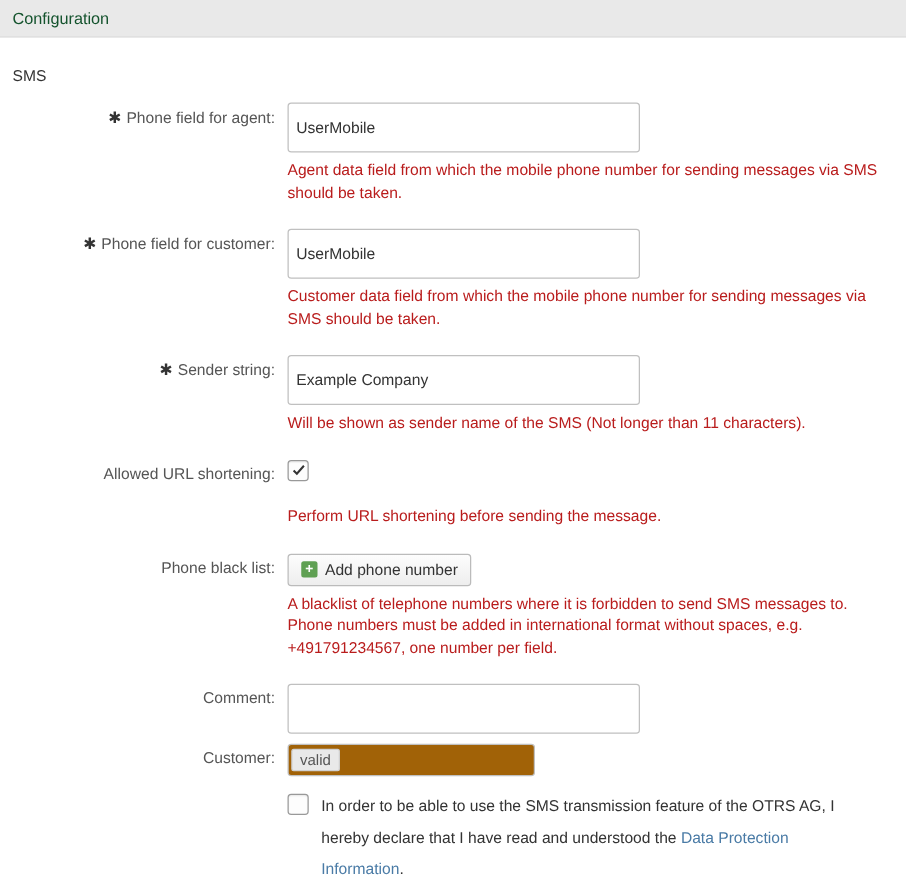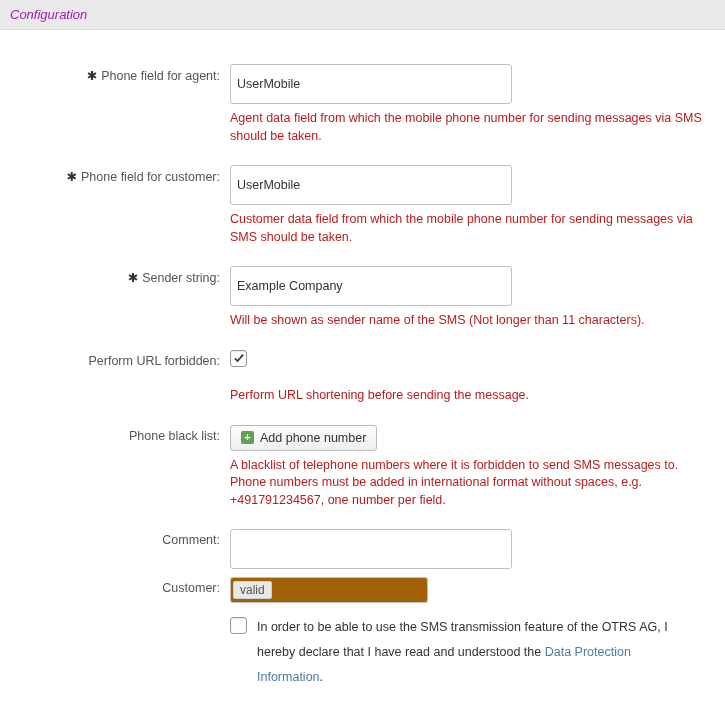--- a/index.html
+++ b/index.html
@@ -10,22 +10,21 @@
     font-size: 12.5px;
     color: #333;
     background: #fff;
     width: 725px;
   }
   .header {
     background: #e9e9e9;
     border-bottom: 1px solid #ddd;
     padding: 7px 10px;
     font-size: 13px;
-    color: #a21caf;
-    font-style: italic;
+    color: #14532d;
   }
   .form {
     padding: 20px 10px 30px 10px;
   }
   .row {
     display: flex;
     align-items: flex-start;
     margin-bottom: 6px;
   }
   .label-col {
@@ -155,20 +154,23 @@
 </head>
 <body>
 
 <div class="header">
   <span>Configuration</span>
 </div>
 
 <div class="form">
 
   <div class="row">
+    <div class="field-col">
+      <div class="static-text">SMS</div>
+    </div>
   </div>
 
   <div class="row" style="margin-top:14px">
     <div class="label-col">
       <span class="req">✱</span><span>Phone field for agent:</span>
     </div>
     <div class="field-col">
       <input type="text" class="txt" value="UserMobile" style="">
       <div class="hint">Agent data field from which the mobile phone number for sending messages via SMS should be taken.</div>
     </div>
@@ -189,21 +191,21 @@
       <span class="req">✱</span><span>Sender string:</span>
     </div>
     <div class="field-col">
       <input type="text" class="txt" value="Example Company" style="">
       <div class="hint">Will be shown as sender name of the SMS (Not longer than 11 characters).</div>
     </div>
   </div>
 
 
   <div class="row">
-    <div class="label-col">Perform URL forbidden:</div>
+    <div class="label-col">Allowed URL shortening:</div>
     <div class="field-col">
       <span class="checkbox">
         <svg viewBox="0 0 16 16">
             <path fill="none" stroke="#333" stroke-width="2.2" d="M2.5 8.5 L6 12 L13.5 3.5"></path>
           </svg>
       </span>
       <div class="hint" style="margin-top:20px">Perform URL shortening before sending the message.</div>
     </div>
   </div>
 

